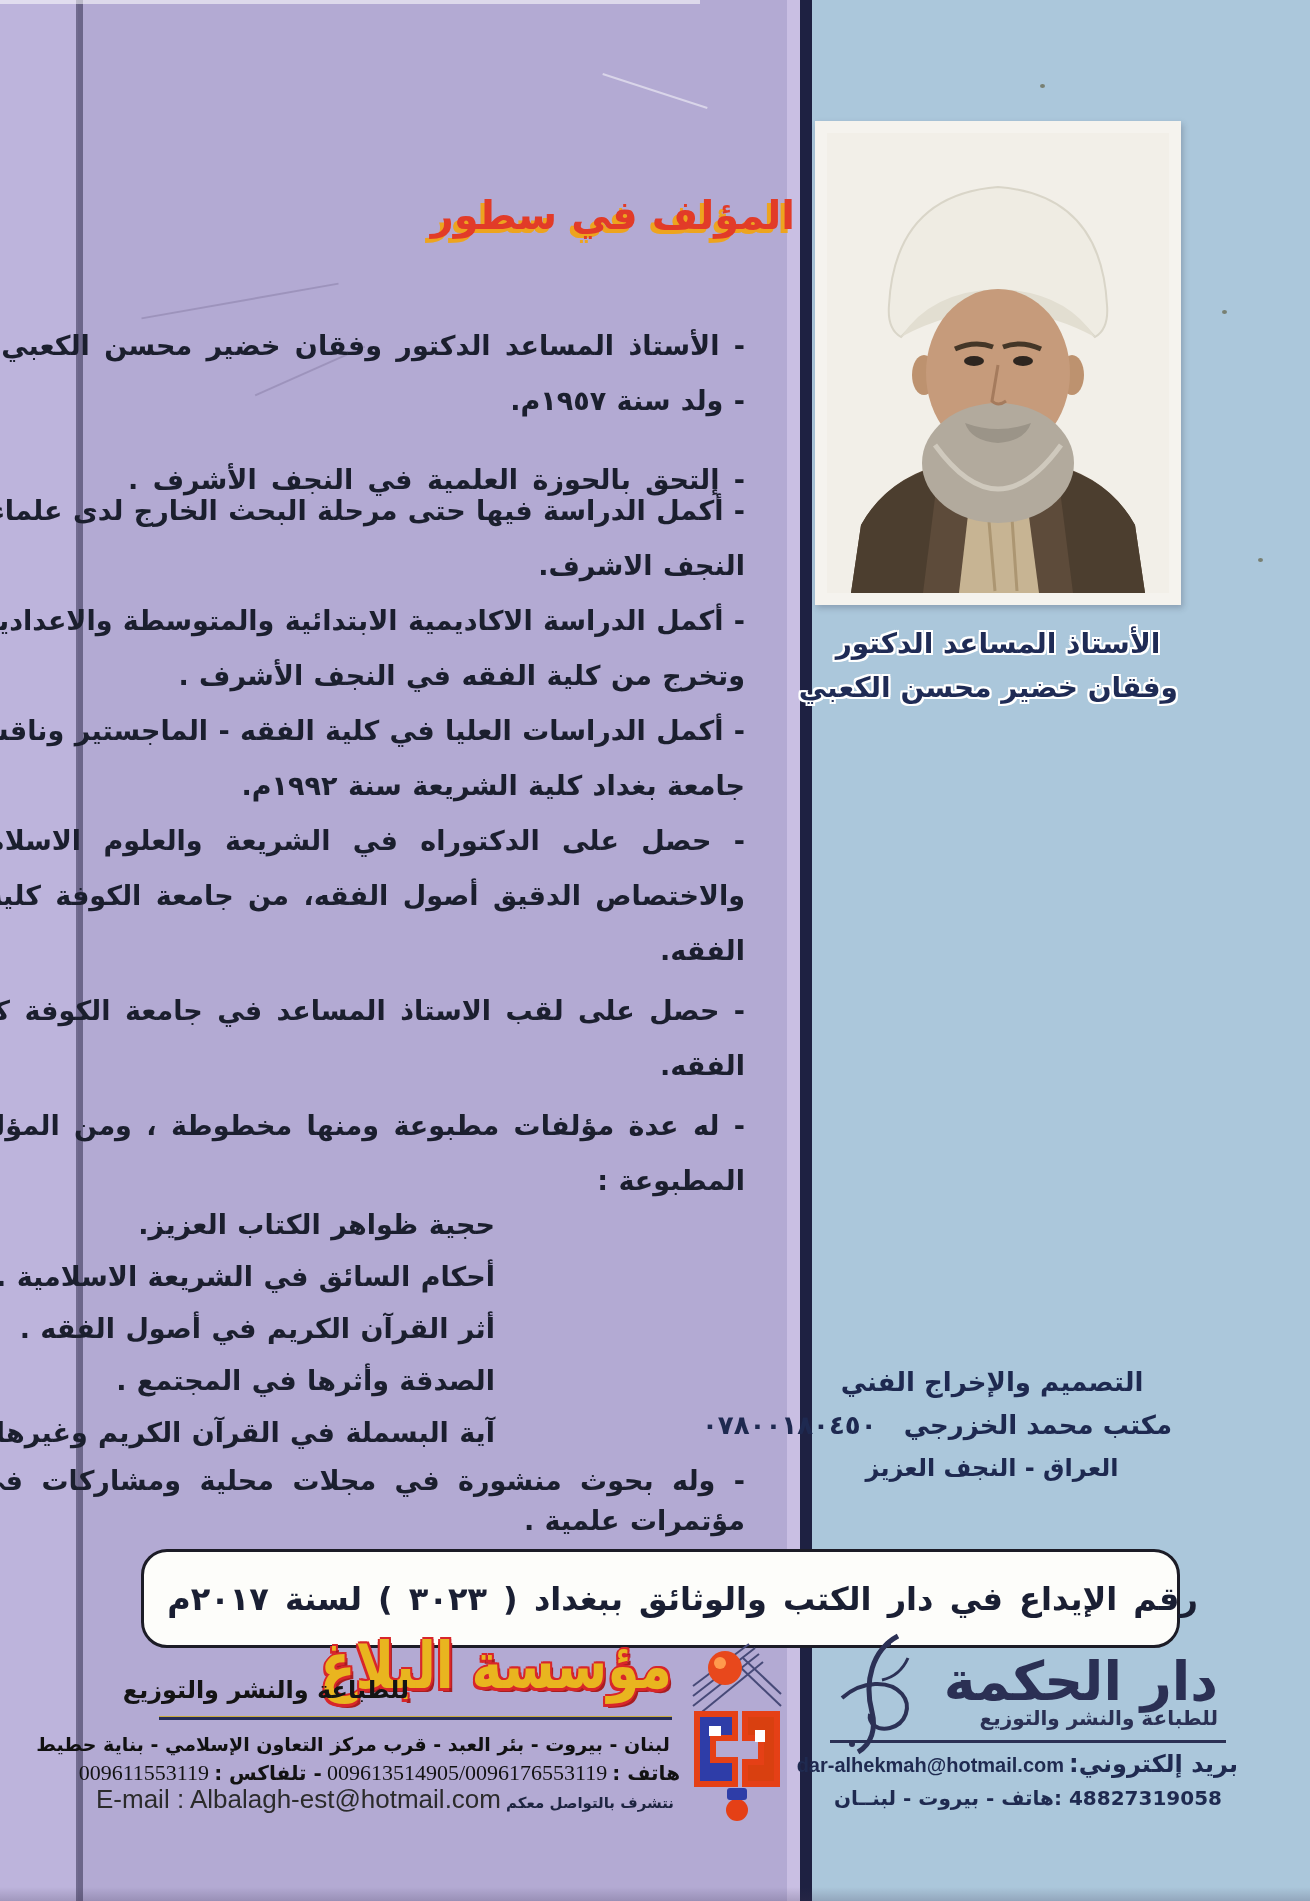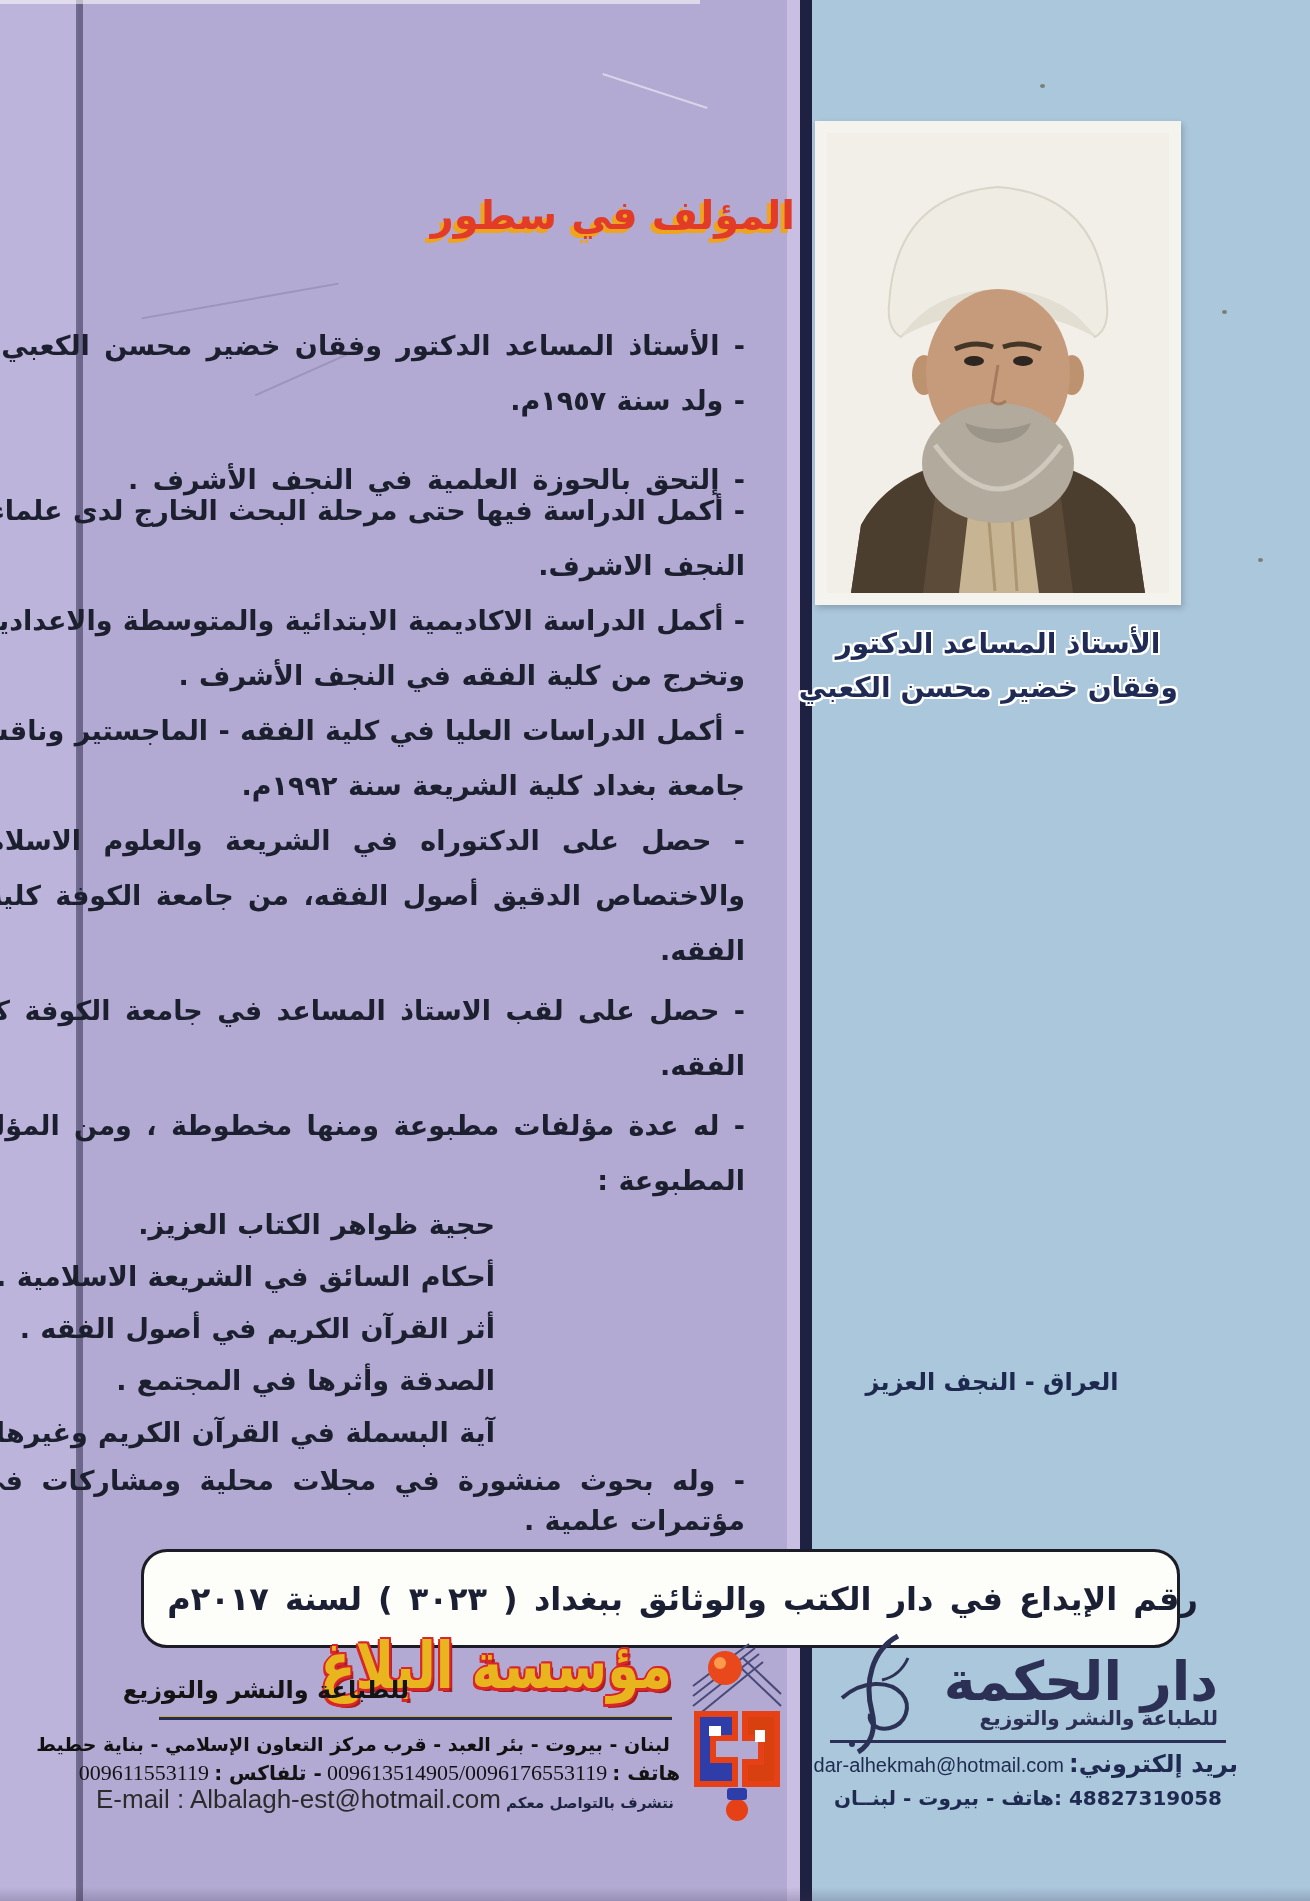--- a/index.html
+++ b/index.html
@@ -85,21 +85,21 @@
   .balagh-email .en{font-family:"Liberation Sans",sans-serif;font-size:26px;color:#2b2b2b;text-align:right;}
   .balagh-email .ar{font-size:15px;font-weight:bold;color:#1d2440;}
   
   .hekmah-name{position:absolute;right:92px;top:1650px;direction:rtl;white-space:nowrap;font-size:54px;font-weight:bold;color:#2b3054;}
   .hekmah-tagline{position:absolute;right:92px;top:1706px;direction:rtl;white-space:nowrap;font-size:20px;font-weight:bold;color:#2b3054;}
   .hekmah-rule{position:absolute;left:830px;top:1740px;width:396px;height:3px;background:#2b3054;}
   .hekmah-email{
     position:absolute;left:818px;top:1750px;width:420px;text-align:center;direction:rtl;white-space:nowrap;color:#1f2a50;
   }
   .hekmah-email .ar{font-size:24px;font-weight:bold;}
-  .hekmah-email .en{font-family:"Liberation Sans",sans-serif;font-size:20px;font-weight:normal;}
+  .hekmah-email .en{font-family:"Liberation Sans",sans-serif;font-size:20px;font-weight:bold;}
   .hekmah-address{
     position:absolute;left:818px;top:1786px;width:420px;text-align:center;direction:ltr;white-space:nowrap;
     font-size:20px;font-weight:bold;color:#1f2a50;
   }
   .mark{position:absolute;}
 </style>
 </head>
 <body>
 
 <div class="page">
@@ -183,20 +183,22 @@
       <ellipse cx="196" cy="228" rx="10" ry="5" fill="#2e2620"></ellipse>
     </svg>
   </div>
 
   <div class="caption">
     <div>الأستاذ المساعد الدكتور</div>
     <div>وفقان خضير محسن الكعبي</div>
   </div>
 
   <div class="credits">
+    <div class="c1">التصميم والإخراج الفني</div>
+    <div class="c2">مكتب محمد الخزرجي &nbsp; ٠٧٨٠٠١٨٠٤٥٠</div>
     <div class="c3">العراق - النجف العزيز</div>
   </div>
 
   <div class="balagh-name">مؤسسة البلاغ</div>
   <div class="balagh-tagline">للطباعة والنشر والتوزيع</div>
   <div class="balagh-rule"></div>
   <div class="balagh-address">لبنان - بيروت - بئر العبد - قرب مركز التعاون الإسلامي - بناية حطيط</div>
   <div class="balagh-phones">
     <span class="ar">هاتف :</span>
     <span class="num">009613514905/0096176553119</span>

